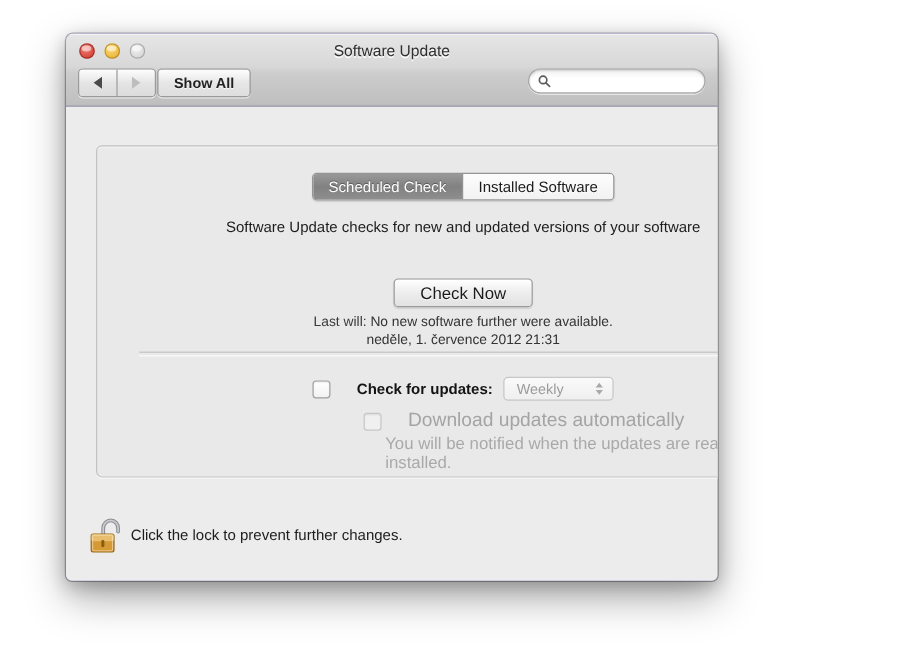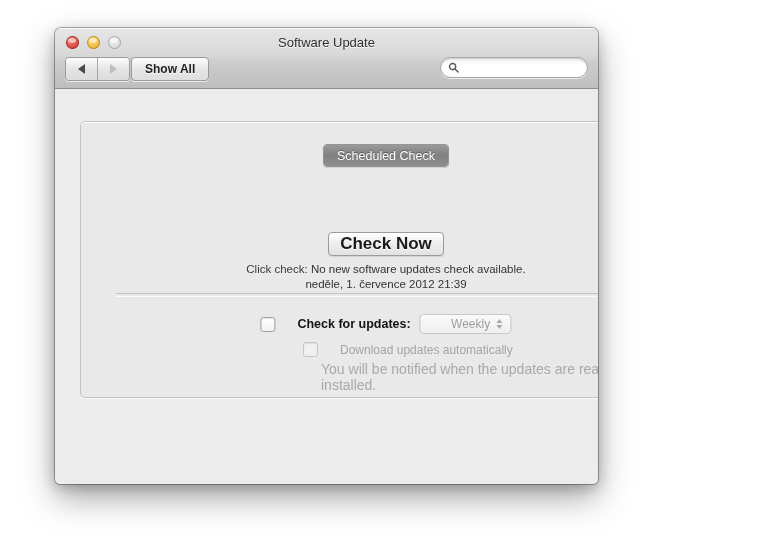--- a/index.html
+++ b/index.html
@@ -228,24 +228,23 @@
     top: 110px;
     width: 114px;
     height: 22px;
     display: flex;
     align-items: center;
     justify-content: center;
     border-radius: 4px;
     border: 1px solid #9b9b9b;
     background: linear-gradient(to bottom, #ffffff, #ededed 50%, #e2e2e2);
     box-shadow: 0 1px 1px rgba(0,0,0,0.10), inset 0 1px 0 #fff;
-    font-size: 17px;
+    font-size: 14px;
     color: #1a1a1a;
     text-shadow: 0 1px 0 rgba(255,255,255,0.9);
-    font-weight: bold;
   }
 
   #lastcheck {
     position: absolute;
     left: 0; right: 0;
     top: 140px;
     text-align: center;
     font-size: 11.5px;
     color: #333;
     line-height: 15px;
@@ -285,34 +284,33 @@
   }
   .cbx-label {
     font-size: 12.5px;
     color: #141414;
     margin-left: 22px;
     font-weight: bold;
   }
   .cbx-label.dim {
     color: #a4a4a4;
     font-weight: normal;
-    font-size: 12px;
+    font-size: 16px;
   }
   #freq-popup {
     margin-left: 9px;
     width: 92px;
     height: 20px;
     border-radius: 4px;
     border: 1px solid #c7c7c7;
     background: linear-gradient(to bottom, #fafafa, #efefef);
     display: flex;
     align-items: center;
     position: relative;
     box-sizing: border-box;
-    justify-content: center;
   }
   #freq-popup .val {
     font-size: 12px;
     color: #9c9c9c;
     margin-left: 10px;
   }
   .stepper {
     position: absolute;
     right: 8px;
     top: 50%;
@@ -415,36 +413,40 @@
 
   <div id="body-area">
 
     <div id="tabbox">
 
       <div id="tabs">
         <div class="tabstrip">
           <div class="tab inactive">
             <span>Scheduled Check</span>
           </div>
+          <div class="tab active">
+            <span>Installed Software</span>
+          </div>
         </div>
       </div>
 
       <div id="panel-desc">
+        <div>Software Update checks for new and updated versions of your software</div>
       </div>
 
       <div id="check-now-btn">
         <span>Check Now</span>
       </div>
 
       <div id="lastcheck">
         <div>
-          <span class="lbl">Click check:</span>
-          <span>No new software updates check available.</span>
+          <span class="lbl">Last will:</span>
+          <span>No new software further were available.</span>
         </div>
-        <div>neděle, 1. července 2012 21:39</div>
+        <div>neděle, 1. července 2012 21:31</div>
       </div>
 
       <div id="divider"></div>
 
       <div id="sched-row">
         <div class="cbx"></div>
         <span class="cbx-label">Check for updates:</span>
         <div id="freq-popup">
           <span class="val">Weekly</span>
           <span class="stepper">
@@ -458,15 +460,26 @@
         <div class="cbx disabled"></div>
         <span class="cbx-label dim">Download updates automatically</span>
       </div>
       <div id="dl-note">You will be notified when the updates are ready to be installed.</div>
 
       <div id="help-btn">
         <span>?</span>
       </div>
     </div>
 
+    <div id="lock-row">
+      <svg id="lock-icon" viewBox="0 0 30 34">
+        <path d="M13 17 V11.5 C13 7.4 16 4.6 19.4 4.6 C22.7 4.6 25.4 7.4 25.4 11.5 V14" fill="none" stroke="#8e8e93" stroke-width="3.2" stroke-linecap="round"></path>
+        <path d="M13 17 V11.5 C13 7.4 16 4.6 19.4 4.6 C22.7 4.6 25.4 7.4 25.4 11.5 V14" fill="none" stroke="#c9ccd1" stroke-width="1.4" stroke-linecap="round"></path>
+        <rect x="3" y="16" width="19" height="15" rx="1.6" fill="#d69a35" stroke="#9a6a18" stroke-width="1"></rect>
+        <rect x="4.2" y="17.1" width="16.6" height="12.8" rx="1.1" fill="none" stroke="rgba(255,255,255,0.45)" stroke-width="0.9"></rect>
+        <rect x="3" y="16" width="19" height="6" rx="1.6" fill="rgba(255,235,180,0.45)"></rect>
+        <rect x="11.4" y="21" width="2.6" height="6" rx="1.2" fill="#8a5d14"></rect>
+      </svg>
+      <span id="lock-text">Click the lock to prevent further changes.</span>
+    </div>
 
   </div>
 </div>
 
 </body></html>

